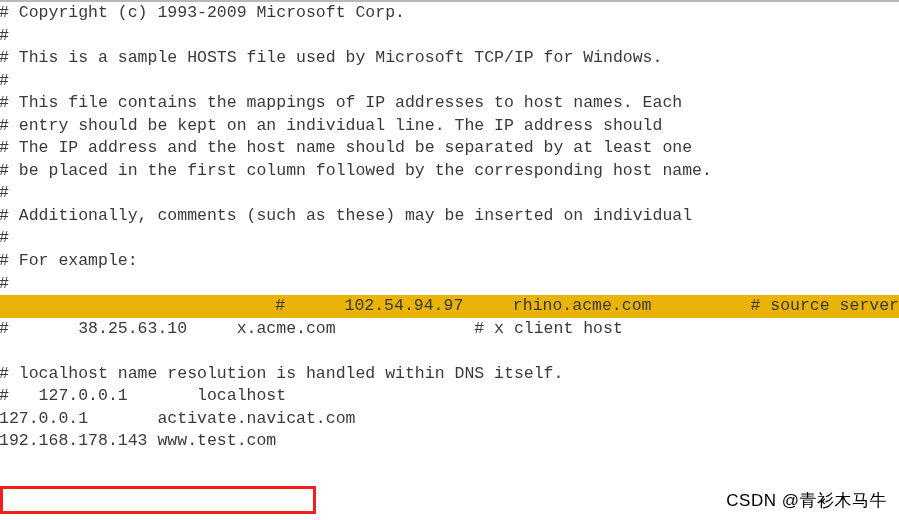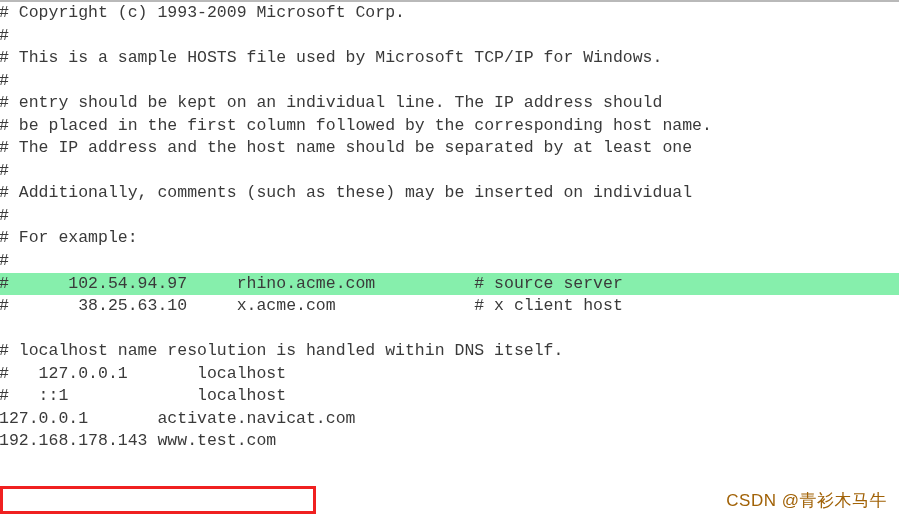--- a/index.html
+++ b/index.html
@@ -34,21 +34,22 @@
     height: 22.55px;
     line-height: 22.55px;
     font-size: 16.5px;
     letter-spacing: 0px;
     color: #3a3a3a;
     white-space: pre;
     padding-left: 0px;
     box-sizing: border-box;
   }
   .line.selected {
-    background: #86efac;
+    background: #eab308;
+    text-align: right;
   }
   .line .txt {
     display: inline-block;
     margin-left: -1px;
   }
   .redbox {
     position: absolute;
     left: 0px;
     top: 486px;
     width: 316px;
@@ -56,51 +57,51 @@
     border: 3px solid #f02020;
     box-sizing: border-box;
     pointer-events: none;
   }
   .watermark {
     position: absolute;
     right: 12px;
     bottom: 8px;
     font-family: "Liberation Sans", sans-serif;
     font-size: 17px;
-    color: #a16207;
+    color: #000000;
     letter-spacing: 0.5px;
     white-space: nowrap;
   }
 </style>
 </head>
 <body>
 
 <div id="screen">
 
   <div class="top-rule"></div>
 
   <div class="editor" id="editor">
       <div class="line"><span class="txt"># Copyright (c) 1993-2009 Microsoft Corp.</span></div>
       <div class="line"><span class="txt">#</span></div>
       <div class="line"><span class="txt"># This is a sample HOSTS file used by Microsoft TCP/IP for Windows.</span></div>
       <div class="line"><span class="txt">#</span></div>
+      <div class="line"><span class="txt"># This file contains the mappings of IP addresses to host names. Each</span></div>
       <div class="line"><span class="txt"># entry should be kept on an individual line. The IP address should</span></div>
+      <div class="line"><span class="txt"># The IP address and the host name should be separated by at least one</span></div>
       <div class="line"><span class="txt"># be placed in the first column followed by the corresponding host name.</span></div>
-      <div class="line"><span class="txt"># The IP address and the host name should be separated by at least one</span></div>
       <div class="line"><span class="txt">#</span></div>
       <div class="line"><span class="txt"># Additionally, comments (such as these) may be inserted on individual</span></div>
       <div class="line"><span class="txt">#</span></div>
       <div class="line"><span class="txt"># For example:</span></div>
       <div class="line"><span class="txt">#</span></div>
       <div class="line selected"><span class="txt">#      102.54.94.97     rhino.acme.com          # source server</span></div>
       <div class="line"><span class="txt">#       38.25.63.10     x.acme.com              # x client host</span></div>
       <div class="line"><span class="txt"></span></div>
       <div class="line"><span class="txt"># localhost name resolution is handled within DNS itself.</span></div>
       <div class="line"><span class="txt">#   127.0.0.1       localhost</span></div>
-      <div class="line"><span class="txt">#   ::1             localhost</span></div>
       <div class="line"><span class="txt">127.0.0.1       activate.navicat.com</span></div>
       <div class="line"><span class="txt">192.168.178.143 www.test.com</span></div>
     </div>
 
   <div class="redbox"></div>
 
   <div class="watermark">CSDN @青衫木马牛</div>
 
 </div>
 

